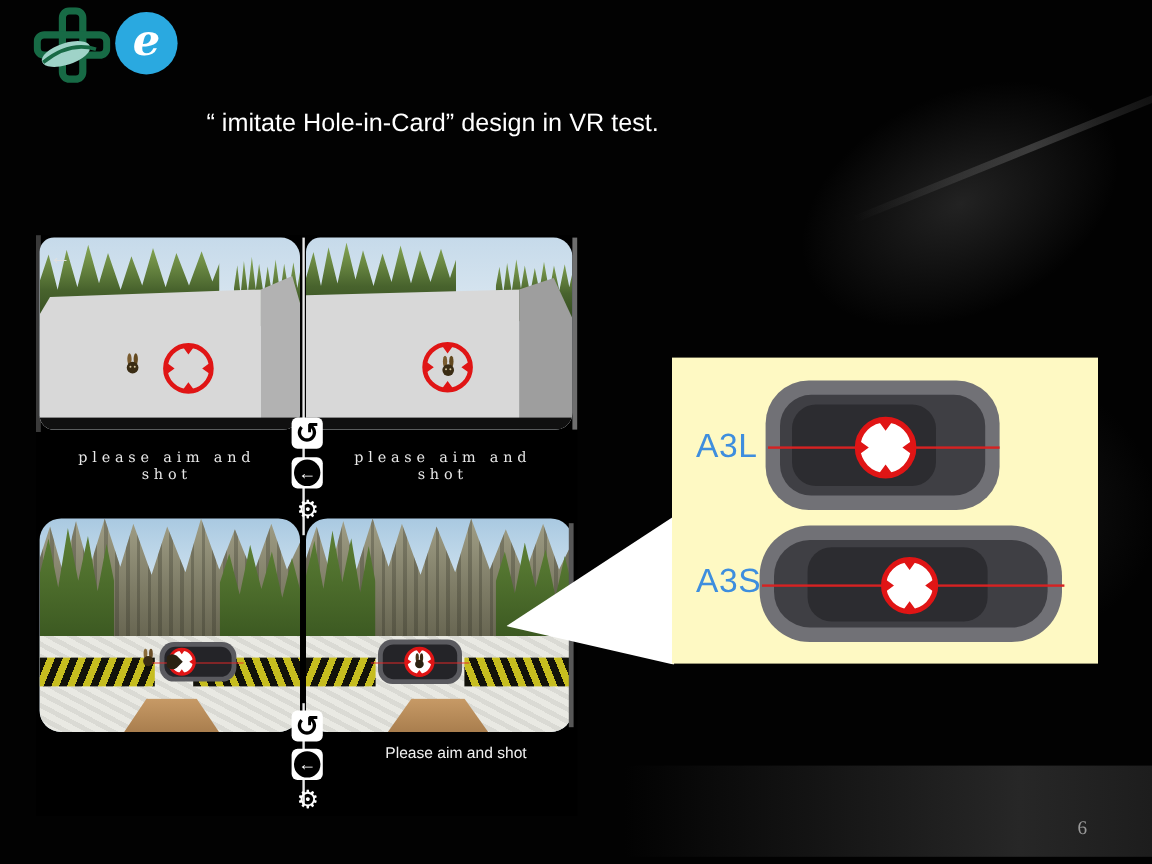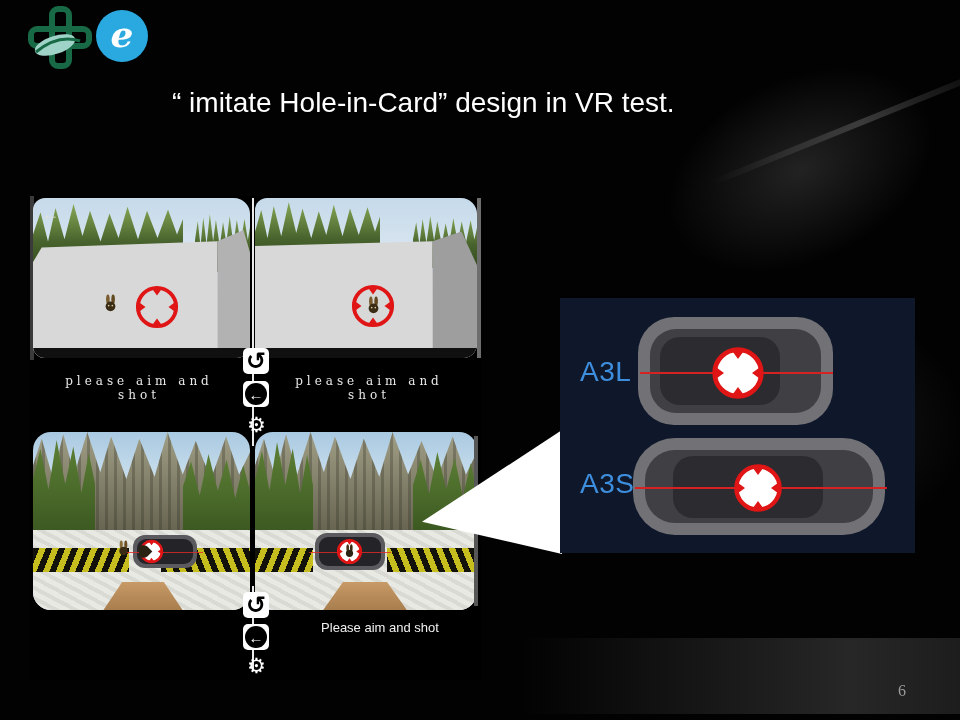--- a/index.html
+++ b/index.html
@@ -21,21 +21,21 @@
   
   #cross-logo{left:28px;top:6px;width:64px;height:64px;}
   #e-logo{left:96px;top:10px;width:52px;height:52px;border-radius:50%;
     background:#2aa9e0;display:flex;align-items:center;justify-content:center;}
   #e-logo span{color:#fff;font-size:36px;font-weight:bold;font-style:italic;
     font-family:"DejaVu Serif",serif;line-height:1;transform:translateY(-2px);}
 
   
   #title{left:172px;top:86px;width:520px;color:#fff;}
   #title .t1{font-size:20px;line-height:30px;}
-  #title .t2{font-size:28px;line-height:34px;}
+  #title .t2{font-size:21px;line-height:34px;}
 
   
   #vr{left:30px;top:196px;width:451px;height:484px;background:#000;}
   .vp{position:absolute;overflow:hidden;background:linear-gradient(#c6daea,#eaf1f6 70%);}
   .vp-top{top:2px;height:160px;border-radius:12px 16px 14px 12px;}
   .vp-bot{top:236px;height:178px;border-radius:18px;background:linear-gradient(#a9c9e1,#cfe2ef 30%);}
   .trees{position:absolute;background:linear-gradient(to bottom,#87a855,#48632d 55%,#32491f);
     clip-path:polygon(0 100%,0 45%,5% 12%,10% 55%,15% 6%,21% 52%,27% 0%,33% 47%,38% 10%,45% 55%,51% 14%,57% 50%,63% 4%,70% 52%,76% 10%,83% 50%,90% 8%,96% 45%,100% 22%,100% 100%);}
   .wall{position:absolute;inset:0;background:#d8d8d8;}
   .wallface{position:absolute;inset:0;}
@@ -68,21 +68,21 @@
   .iconbox .glyph{font-size:24px;font-weight:bold;color:#000;line-height:1;
     font-family:"DejaVu Sans",sans-serif;}
   .iconbox .circ{width:22px;height:22px;border-radius:50%;background:#000;color:#fff;
     display:flex;align-items:center;justify-content:center;font-size:15px;font-weight:bold;}
   .gear{position:absolute;color:#fff;font-size:21px;font-family:"DejaVu Sans",sans-serif;}
   .backarrow{position:absolute;color:#e0e0e0;font-size:18px;font-weight:bold;}
 
   
   #callout{left:422px;top:430px;width:140px;height:124px;background:#fff;
     clip-path:polygon(0 74%,100% 0,100% 100%);}
-  #zoom-panel{left:560px;top:298px;width:355px;height:255px;background:#0f172a;}
+  #zoom-panel{left:560px;top:298px;width:355px;height:255px;background:#fef9c3;}
   .pill-big{position:absolute;background:#717176;}
   .pill-big .mid{position:absolute;inset:12px;background:#3f3f44;}
   .pill-big .core{position:absolute;background:#2c2c30;}
   .redline{position:absolute;height:2px;background:#d62222;}
   .zlabel{position:absolute;color:#3e8ede;font-size:28px;letter-spacing:.5px;}
 
   
   #page-num{left:898px;top:682px;color:#9a9a9a;font-size:16px;font-family:"Liberation Serif",serif;}
 </style>
 </head>

